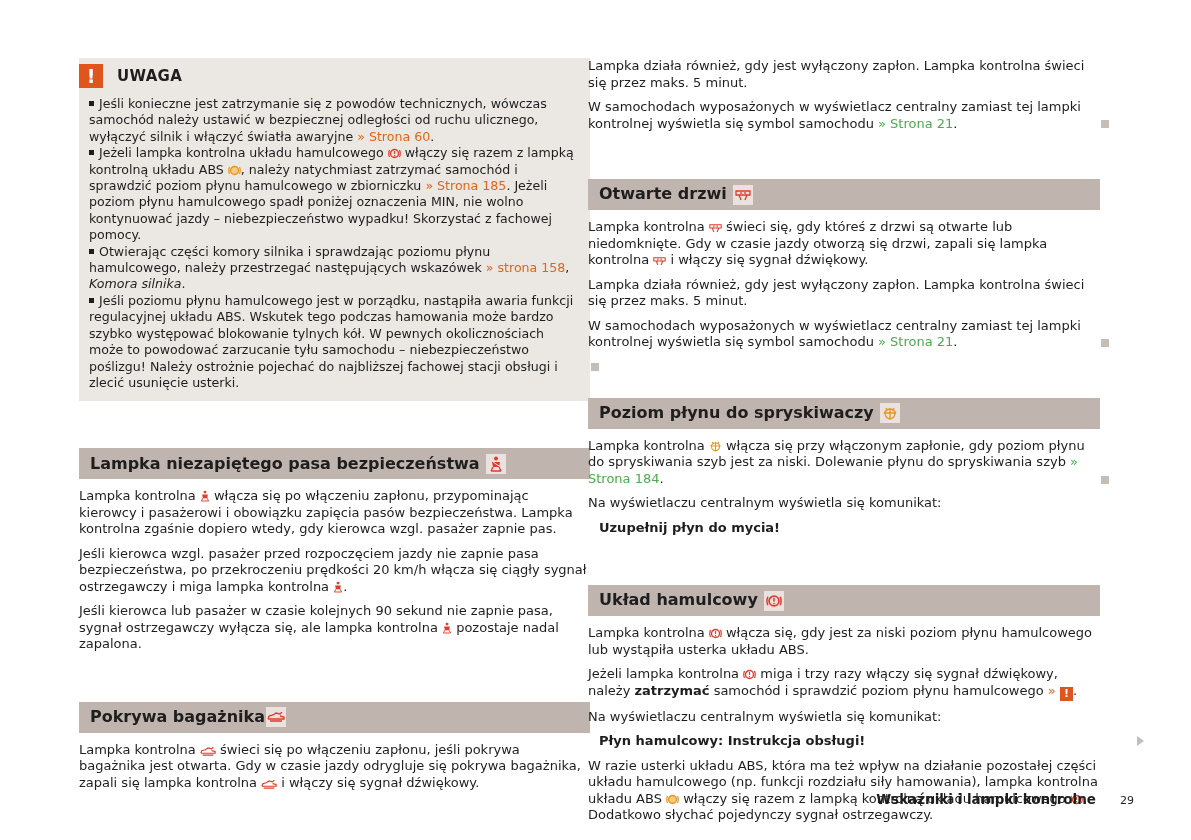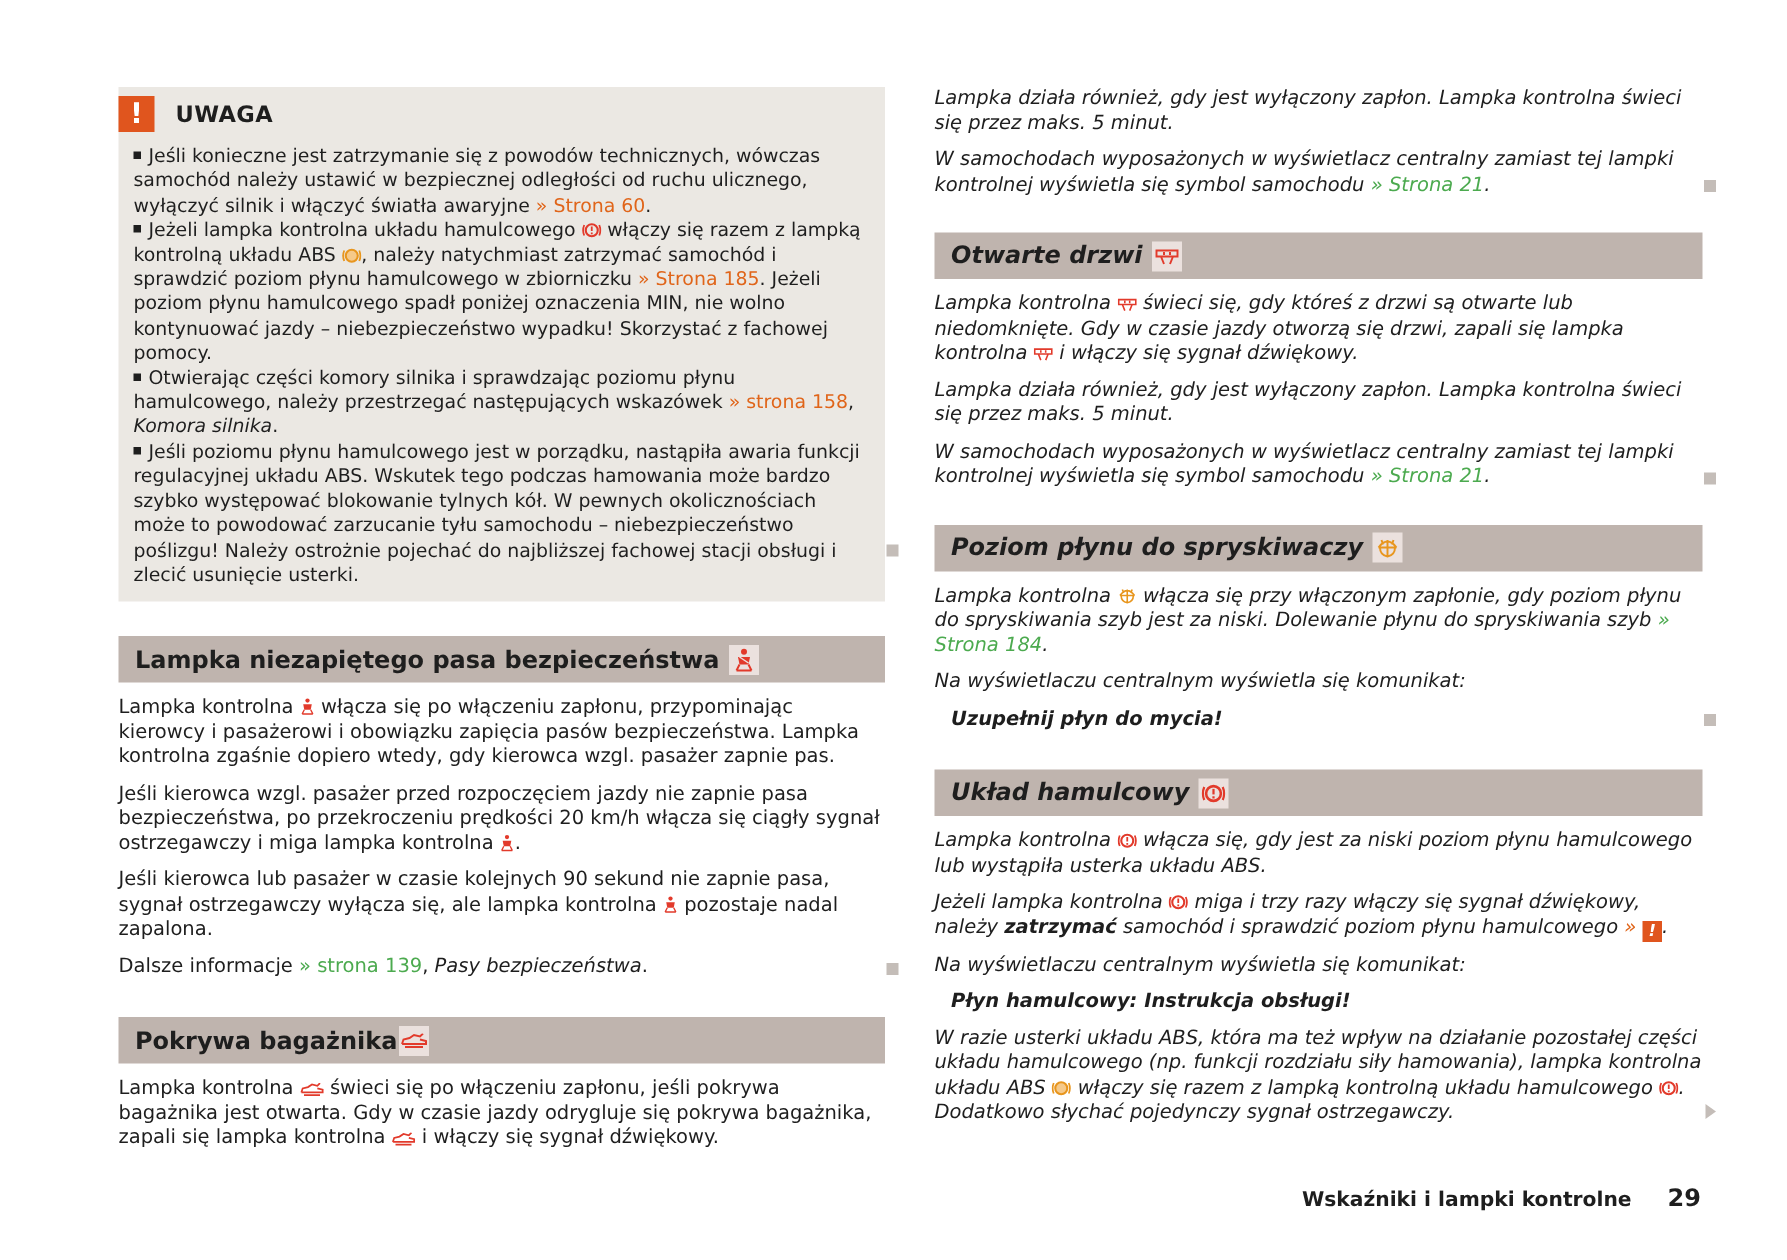--- a/index.html
+++ b/index.html
@@ -1,42 +1,42 @@
 <!DOCTYPE html>
 <html><head>
 <meta charset="utf-8">
 <style>
   * { box-sizing: border-box; margin: 0; padding: 0; }
   html, body { width: 1191px; height: 840px; background: #ffffff; overflow: hidden; }
   body { position: relative; font-family: "DejaVu Sans", "Liberation Sans", sans-serif; color: #1e1e1e; font-size: 13px; line-height: 16.5px; }
   .col { position: absolute; top: 58px; }
   .col-left { left: 79px; width: 511px; }
-  .col-right { left: 623px; width: 512px; font-style: italic; }
+  .col-right { left: 588px; width: 512px; }
   p { margin: 0 0 8px 0; }
   .link { color: #4caa4f; text-align: right; }
   .link-warn { color: #e0651a; }
   .it { font-style: italic; }
   .b { font-weight: bold; }
 
   .warning-box { background: #ebe8e3; padding: 4px 10px 10px 10px; width: 511px; position: relative; }
   .warning-head { display: flex; align-items: center; height: 28px; margin-left: -10px; margin-bottom: 6px; }
   .warn-sq { width: 24px; height: 24px; background: #e0551e; color: #fff; font-weight: bold; font-size: 19px; line-height: 24px; text-align: center; }
   .warning-title { margin-left: 14px; font-weight: bold; font-size: 15px; letter-spacing: 0.3px; }
   .warning-body { font-size: 12.6px; line-height: 16.4px; }
   .bullet { display: inline-block; width: 5px; height: 5px; background: #1e1e1e; margin-right: 5px; vertical-align: 2px; }
 
-  .sec-head { background: #bfb4ae; height: 31px; display: flex; align-items: center; padding-left: 11px; font-size: 16px; font-weight: bold; color: #1e1e1e; margin-bottom: 9px; }
+  .sec-head { background: #bfb4ae; height: 31px; display: flex; align-items: center; padding-left: 11px; font-size: 16px; font-weight: bold; color: #1e1e1e; margin-bottom: 9px; margin-top: 24px; }
   .sec-head .ic { margin-left: 6px; background: #ebe1de; width: 20px; height: 20px; display: inline-flex; align-items: center; justify-content: center; }
   .inl { display: inline-block; vertical-align: -2px; }
   .end-sq { position: absolute; width: 8px; height: 8px; background: #c4bdb8; }
   .msg { font-weight: bold; padding-left: 11px; margin-bottom: 8px; }
 
   .footer { position: absolute; top: 791px; right: 57px; display: flex; align-items: baseline; }
   .footer-title { font-weight: bold; font-size: 13.5px; margin-right: 24px; }
-  .footer-num { font-weight: bold; font-size: 16px; }
+  .footer-num { font-weight: normal; font-size: 11px; }
   .next-arrow { position: absolute; left: 1137px; top: 736px; width: 0; height: 0; border-top: 5px solid transparent; border-bottom: 5px solid transparent; border-left: 7px solid #c4bdb8; }
 </style>
 </head>
 <body>
 
 <div class="col col-left">
 
   <div class="warning-box">
     <div class="warning-head">
       <div class="warn-sq">!</div>
@@ -80,21 +80,20 @@
   <p><span>Jeśli kierowca wzgl. pasażer przed rozpoczęciem jazdy nie zapnie pasa bezpieczeństwa, po przekroczeniu prędkości 20 km/h włącza się ciągły sygnał ostrzegawczy i miga lampka kontrolna </span><svg class="inl" width="10" height="12" viewBox="0 0 14 16">
         <circle cx="7" cy="2.5" r="2" fill="#e23a2b"></circle>
         <path d="M3 6 L11 6 L10 11 L4 11 Z" fill="#e23a2b"></path>
         <path d="M2 15 L4 11 M12 15 L10 11 M2 15 L12 15" stroke="#e23a2b" stroke-width="1.3" fill="none"></path>
       </svg><span>.</span></p>
   <p><span>Jeśli kierowca lub pasażer w czasie kolejnych 90 sekund nie zapnie pasa, sygnał ostrzegawczy wyłącza się, ale lampka kontrolna </span><svg class="inl" width="10" height="12" viewBox="0 0 14 16">
         <circle cx="7" cy="2.5" r="2" fill="#e23a2b"></circle>
         <path d="M3 6 L11 6 L10 11 L4 11 Z" fill="#e23a2b"></path>
         <path d="M2 15 L4 11 M12 15 L10 11 M2 15 L12 15" stroke="#e23a2b" stroke-width="1.3" fill="none"></path>
       </svg><span> pozostaje nadal zapalona.</span></p>
-  <p style="position:relative"><span>Dalsze informacje </span><span class="link">» strona 139</span><span>, </span><span class="it">Pasy bezpieczeństwa</span><span>.</span><span class="end-sq" style="left:512px; top:5px;"></span></p>
 
   <div style="height:17px"></div>
 
   <div class="sec-head">
     <span>Pokrywa bagażnika</span>
     <span class="ic" style="margin-left:1px">
         <svg width="18" height="10" viewBox="0 0 18 10">
           <path d="M1 7 L2 4 L6 3 L9 1 L13 2 L15 0 M1 7 L17 7 L17 5 L13 4 M3 9 L15 9" fill="none" stroke="#e23a2b" stroke-width="1.3"></path>
         </svg>
       </span>

